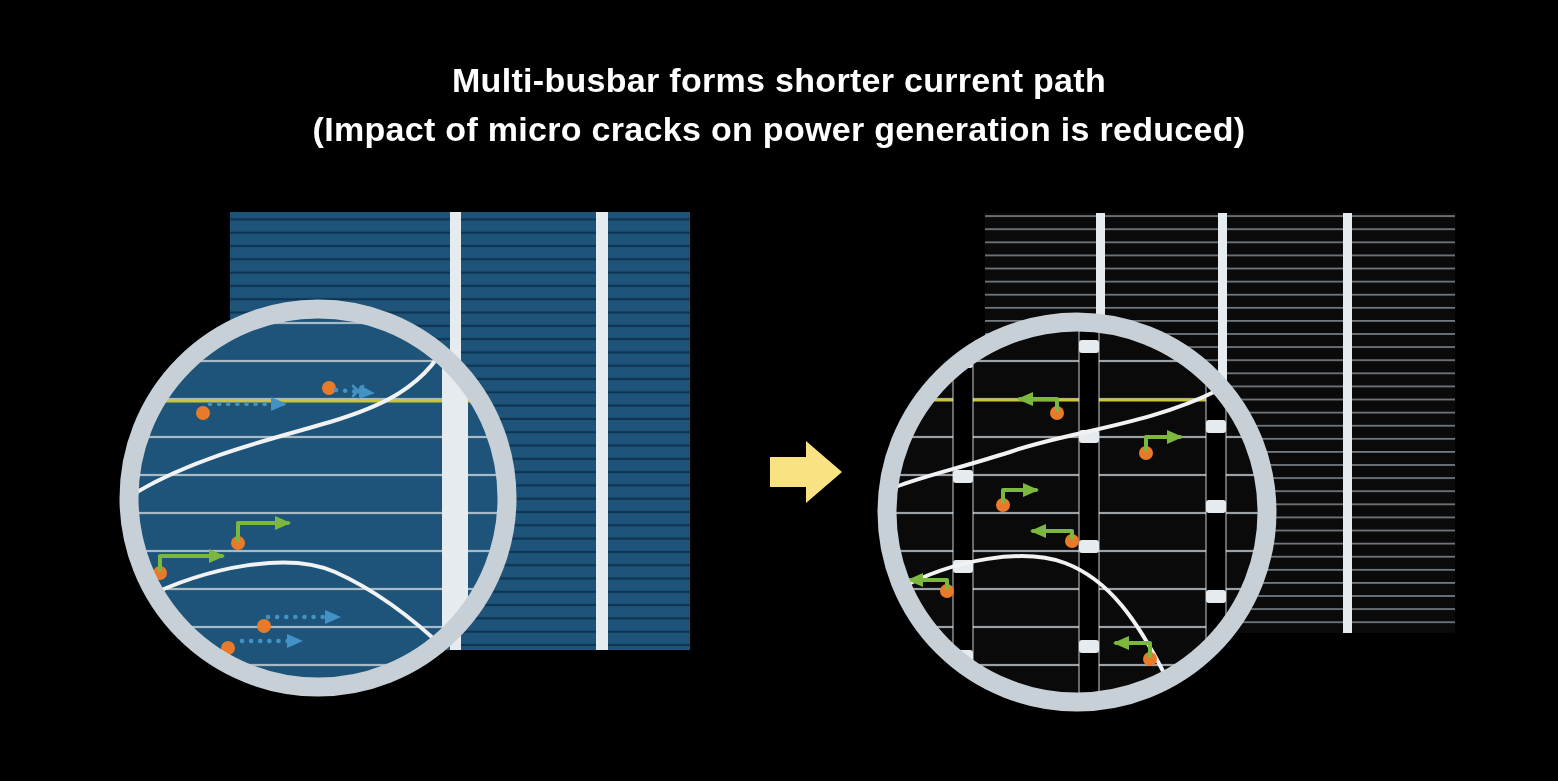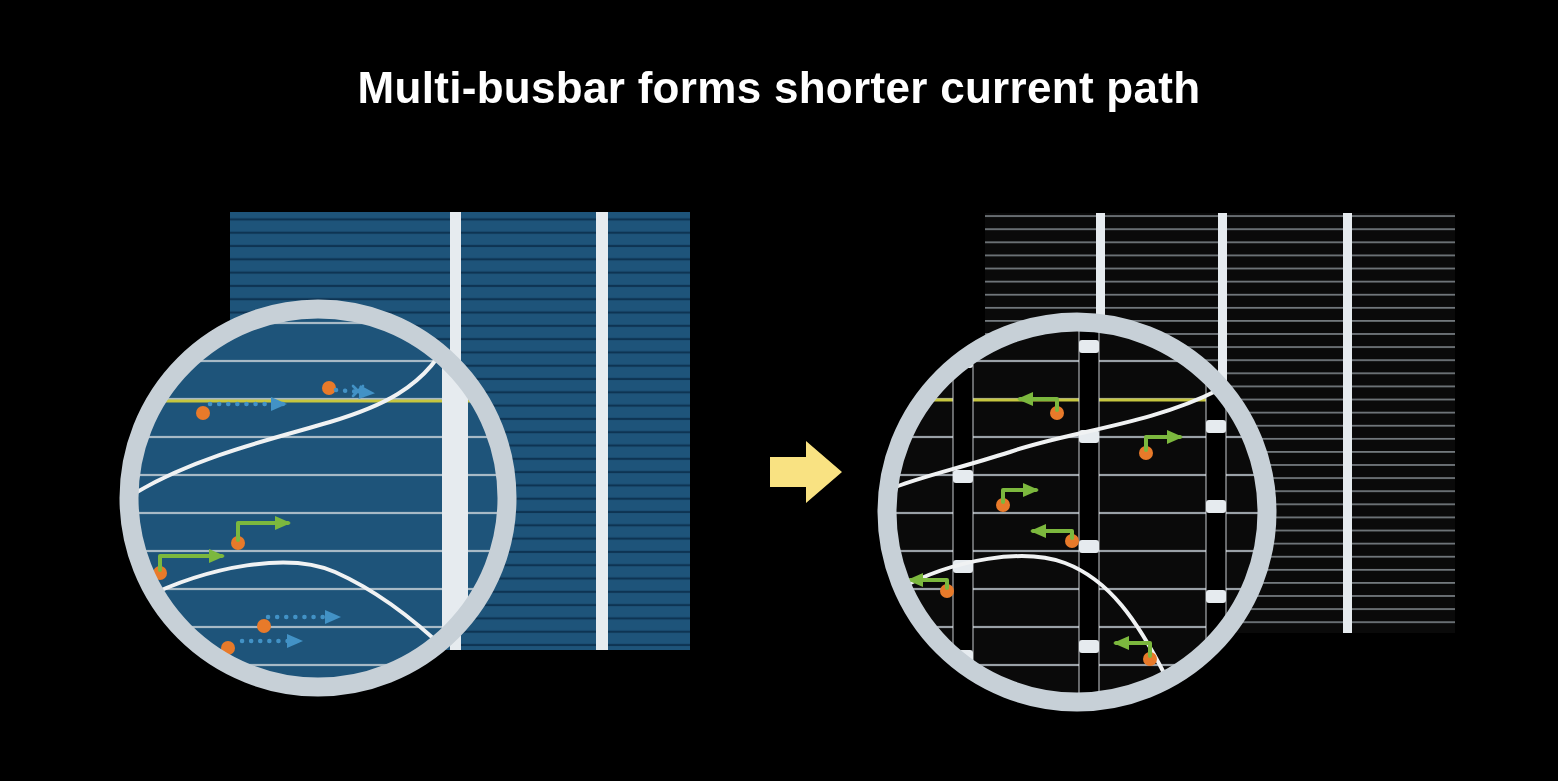--- a/index.html
+++ b/index.html
@@ -8,21 +8,21 @@
     --busbar_white:#e6ebef; --cell_black:#0a0a0a; --cell_black_line:#8d959b;
     --magnifier_ring:#c7d0d7; --crack_white:#f0f2f3; --finger_yellow:#c6c63f;
     --transition_arrow_yellow:#f9e282; --electron_orange:#e87a2a;
     --long_path_blue:#4292c6; --short_path_green:#7cb83e;
     --zoom_finger_blue:#a8bac6; --zoom_finger_gray:#9aa1a7;
   }
   html,body{margin:0;padding:0;background:var(--background);}
   .stage{position:relative;width:1558px;height:781px;background:var(--background);
          font-family:"Liberation Sans","DejaVu Sans",sans-serif;overflow:hidden;margin:0 auto;}
   .title{position:absolute;top:56px;left:0;width:100%;text-align:center;
-         color:var(--title_text);font-size:44px;font-weight:bold;line-height:1.45;letter-spacing:.3px;}
+         color:var(--title_text);font-size:34px;font-weight:bold;line-height:1.45;letter-spacing:.3px;}
   svg{position:absolute;top:0;left:0;}
   .cell-blue-base{fill:var(--cell_blue,#1e547a);}
   .finger-line-blue{stroke:var(--cell_blue_line,#0e3453);stroke-width:2.2;}
   .finger-line-gray{stroke:var(--cell_black_line,#8d959b);stroke-width:1.4;}
   .zoom-finger-blue{stroke:var(--zoom_finger_blue,#a8bac6);stroke-width:2.2;}
   .zoom-finger-gray{stroke:var(--zoom_finger_gray,#9aa1a7);stroke-width:2.2;}
   .busbar{fill:var(--busbar_white,#e6ebef);}
   .cell-black-base{fill:var(--cell_black,#0a0a0a);}
   .ring{fill:none;stroke:var(--magnifier_ring,#c7d0d7);stroke-width:19;}
   .crack{fill:none;stroke:var(--crack_white,#f0f2f3);stroke-width:4;stroke-linecap:round;}
@@ -39,20 +39,21 @@
   .band-edge{stroke:var(--busbar_white,#e6ebef);stroke-width:1.6;opacity:.55;}
   .pad{fill:var(--busbar_white,#e6ebef);}
 </style>
 </head>
 <body>
 
 <div class="stage">
 
   <div class="title">
     <div>Multi-busbar forms shorter current path</div>
+    <div>(Impact of micro cracks on power generation is reduced)</div>
   </div>
 
   <svg width="1558" height="781" viewBox="0 0 1558 781">
     <defs>
       <pattern id="patFingersLeft" patternUnits="userSpaceOnUse" width="12" height="13.3">
         <line x1="0" y1="6.6" x2="12" y2="6.6" class="finger-line-blue"></line>
       </pattern>
       <pattern id="patFingersRight" patternUnits="userSpaceOnUse" width="12" height="13.1">
         <line x1="0" y1="6.5" x2="12" y2="6.5" class="finger-line-gray"></line>
       </pattern>

